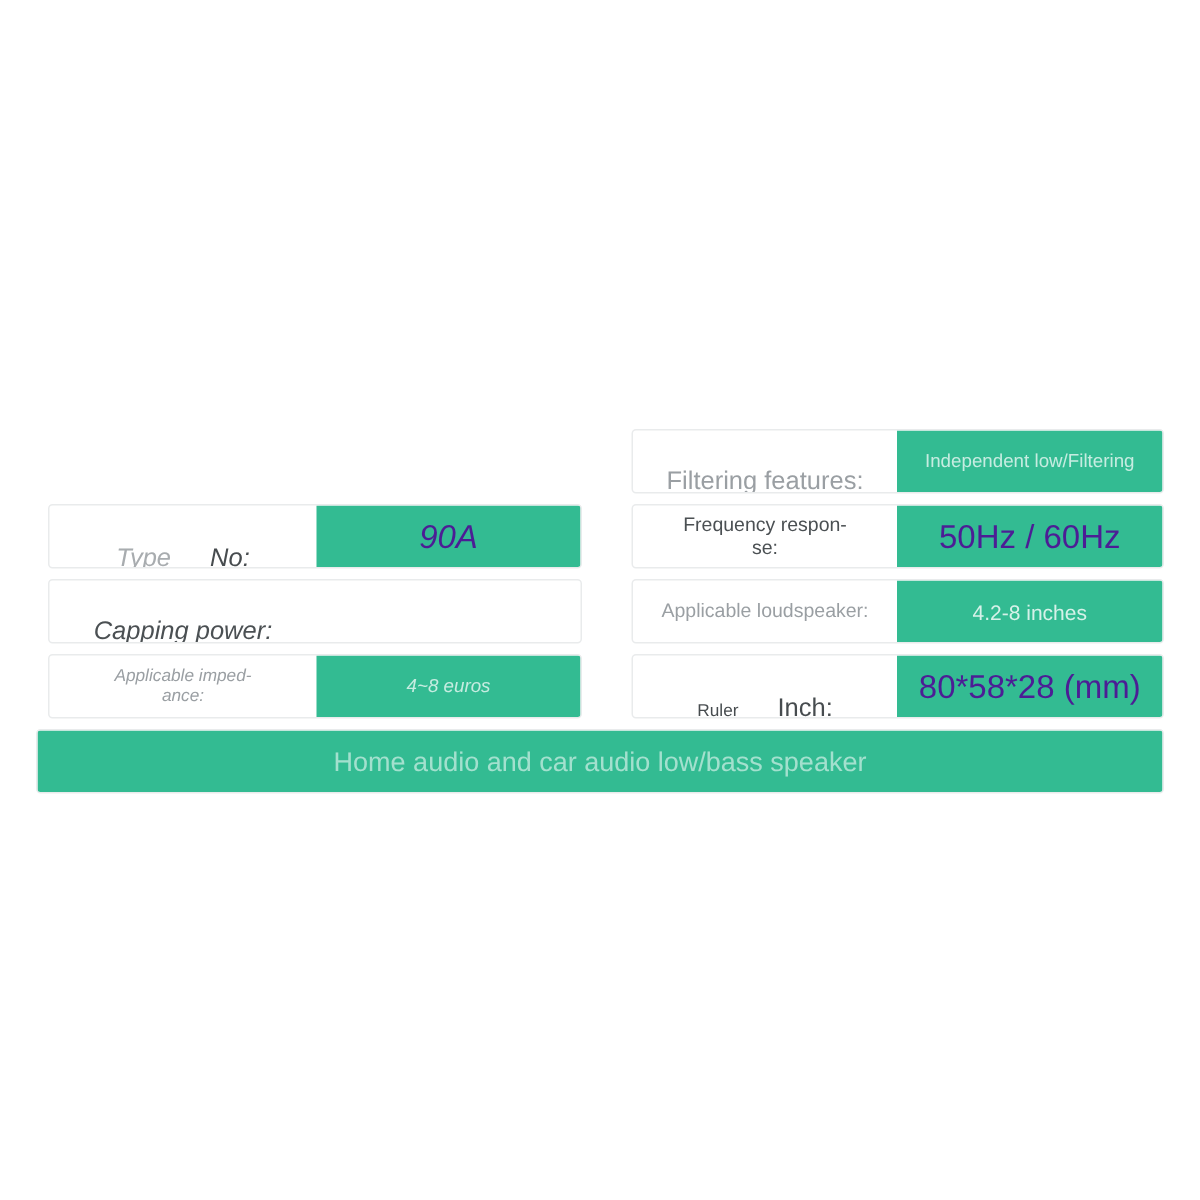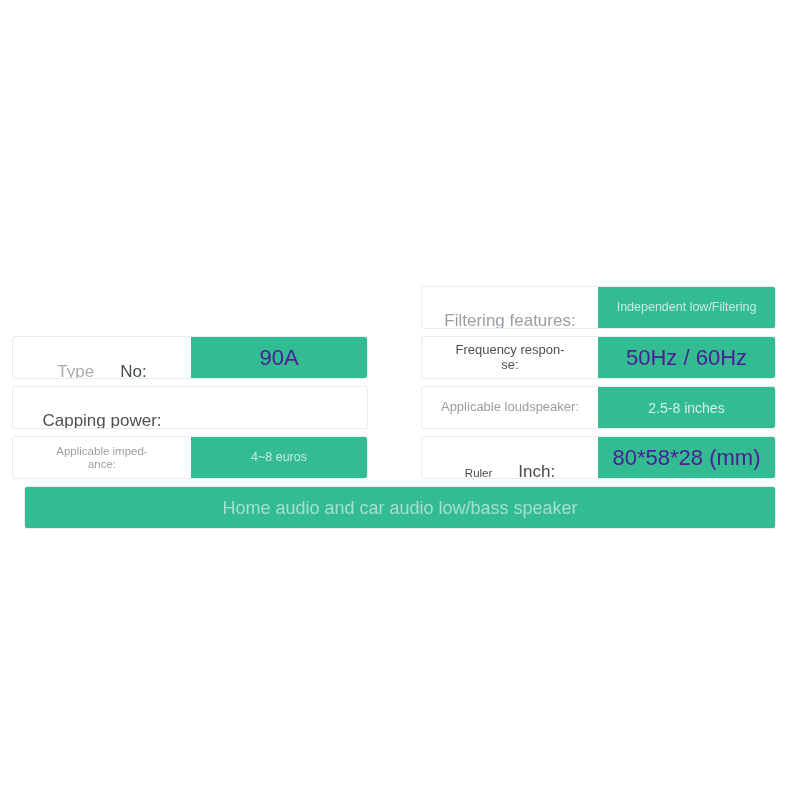--- a/index.html
+++ b/index.html
@@ -74,21 +74,21 @@
     color: #4c1d95;
     white-space: nowrap;
     line-height: 1;
   }
   .val.big    { font-size: 22px; }
   .val.med    { font-size: 14px; color: rgba(255,255,255,0.80); }
   .val.small  { font-size: 12.5px; color: rgba(255,255,255,0.72); }
   .val.faint  { font-size: 18px; color: rgba(255,255,255,0.55); }
 
   
-  .left  { left: 12px;  width: 356px; }
+  .left  { left: 32px;  width: 356px; font-style: italic; }
   .left .label-cell { width: 178px; }
 
   #row-type      { top: 336px; }
   #row-power     { top: 386px; flex-direction: column; }
   #row-impedance { top: 436px; }
   #row-appspk    { top: 486px; left: 24px; width: 752px; }
   #row-appspk .label-cell { width: 178px; }
 
   
   .right { left: 421px; width: 355px; }
@@ -162,21 +162,21 @@
     <div class="value-cell">
       <span class="val big">50Hz / 60Hz</span>
     </div>
   </div>
 
   <div class="spec-row right" id="row-loudspk">
     <div class="label-cell">
       <span class="lbl center f13">Applicable loudspeaker:</span>
     </div>
     <div class="value-cell">
-      <span class="val med">2.5-8 inches</span>
+      <span class="val med">4.2-8 inches</span>
     </div>
   </div>
 
   <div class="spec-row right" id="row-ruler">
     <div class="label-cell">
       <span class="lbl-two">
         <span class="w2 f12">Ruler</span>
         <span class="w2 f15">Inch:</span>
       </span>
     </div>

